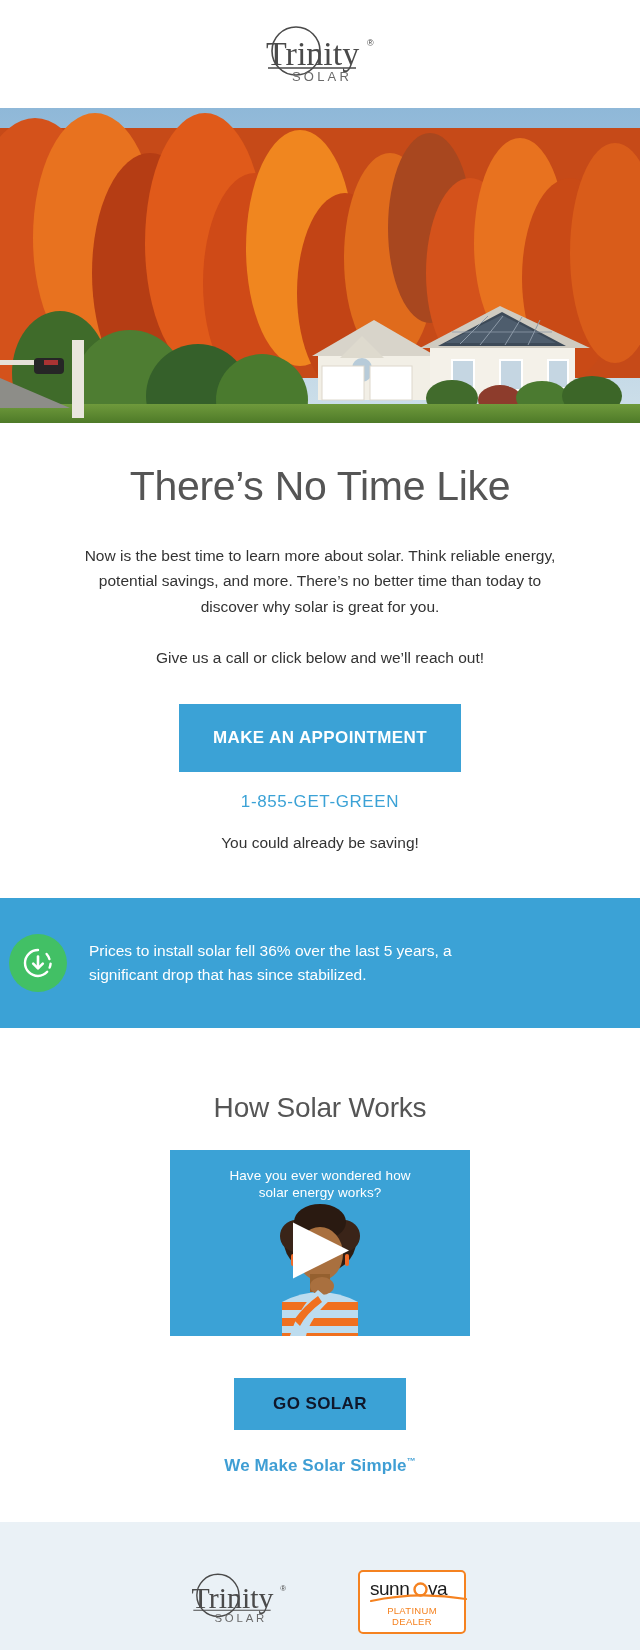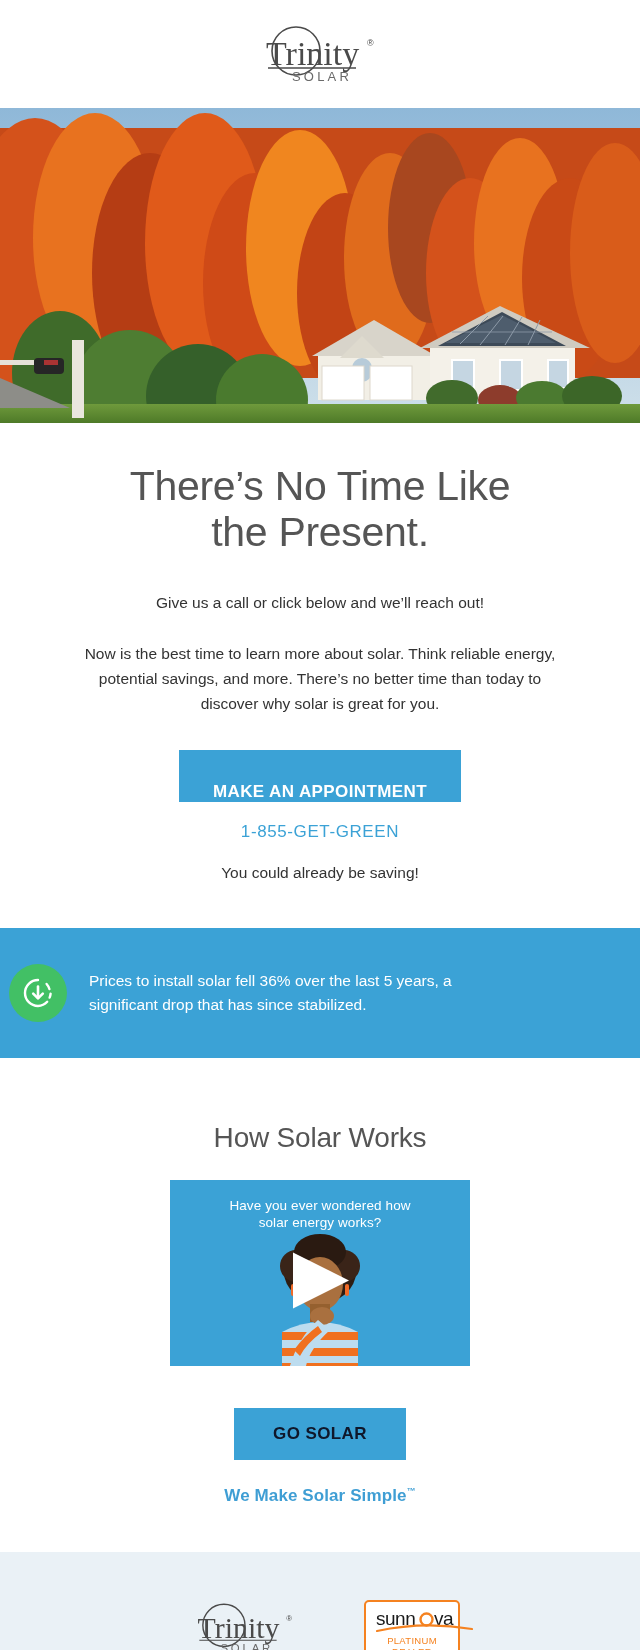--- a/index.html
+++ b/index.html
@@ -63,22 +63,22 @@
 
   .cta-wrap { margin-top: 34px; }
   .btn-primary {
     display: inline-block;
     background: #3ba2d6;
     color: #ffffff;
     font-size: 17px;
     font-weight: bold;
     letter-spacing: 0.4px;
     border: none;
-    padding: 16px 34px;
-    height: 52px;
+    padding: 1px 34px;
+    height: 68px;
     line-height: 52px;
     min-width: 276px;
     cursor: pointer;
     font-family: "Liberation Sans", sans-serif;
     text-align: right;
   }
   .phone-link {
     display: block;
     margin-top: 20px;
     color: #3ba2d6;
@@ -196,21 +196,21 @@
     height: 230px;
     background: #eaf1f6;
     display: flex;
     align-items: flex-start;
     justify-content: center;
     gap: 54px;
     padding-top: 48px;
   }
   .footer-logo { margin-top: 2px; }
   .sunnova-badge {
-    width: 96px;
+    width: 108px;
     border: 2px solid #f58220;
     border-radius: 5px;
     background: #ffffff;
     padding: 6px 8px 5px 8px;
     text-align: center;
   }
   .sunnova-word { position: relative; height: 26px; }
   .sunnova-dealer {
     color: #f58220;
     font-size: 9.5px;
@@ -317,25 +317,24 @@
         <rect x="44" y="252" width="14" height="5" fill="#a33"></rect>
       </g>
 
       <rect x="0" y="252" width="34" height="5" fill="#e5e2d8"></rect>
     </svg>
   </div>
 
   <div class="content">
     <h1 class="headline">
       <span>There’s No Time Like</span><br>
-      <span>the Present.</span>
     </h1>
 
+    <p class="paragraph">Now is the best time to learn more about solar. Think reliable energy, potential savings, and more. There’s no better time than today to discover why solar is great for you.</p>
     <p class="paragraph">Give us a call or click below and we’ll reach out!</p>
-    <p class="paragraph">Now is the best time to learn more about solar. Think reliable energy, potential savings, and more. There’s no better time than today to discover why solar is great for you.</p>
 
     <div class="cta-wrap">
       <button class="btn-primary">MAKE AN APPOINTMENT</button>
       <a class="phone-link" href="#">1-855-GET-GREEN</a>
       <div class="saving-note">You could already be saving!</div>
     </div>
   </div>
 
   <div class="fact-bar">
     <div class="fact-icon">

